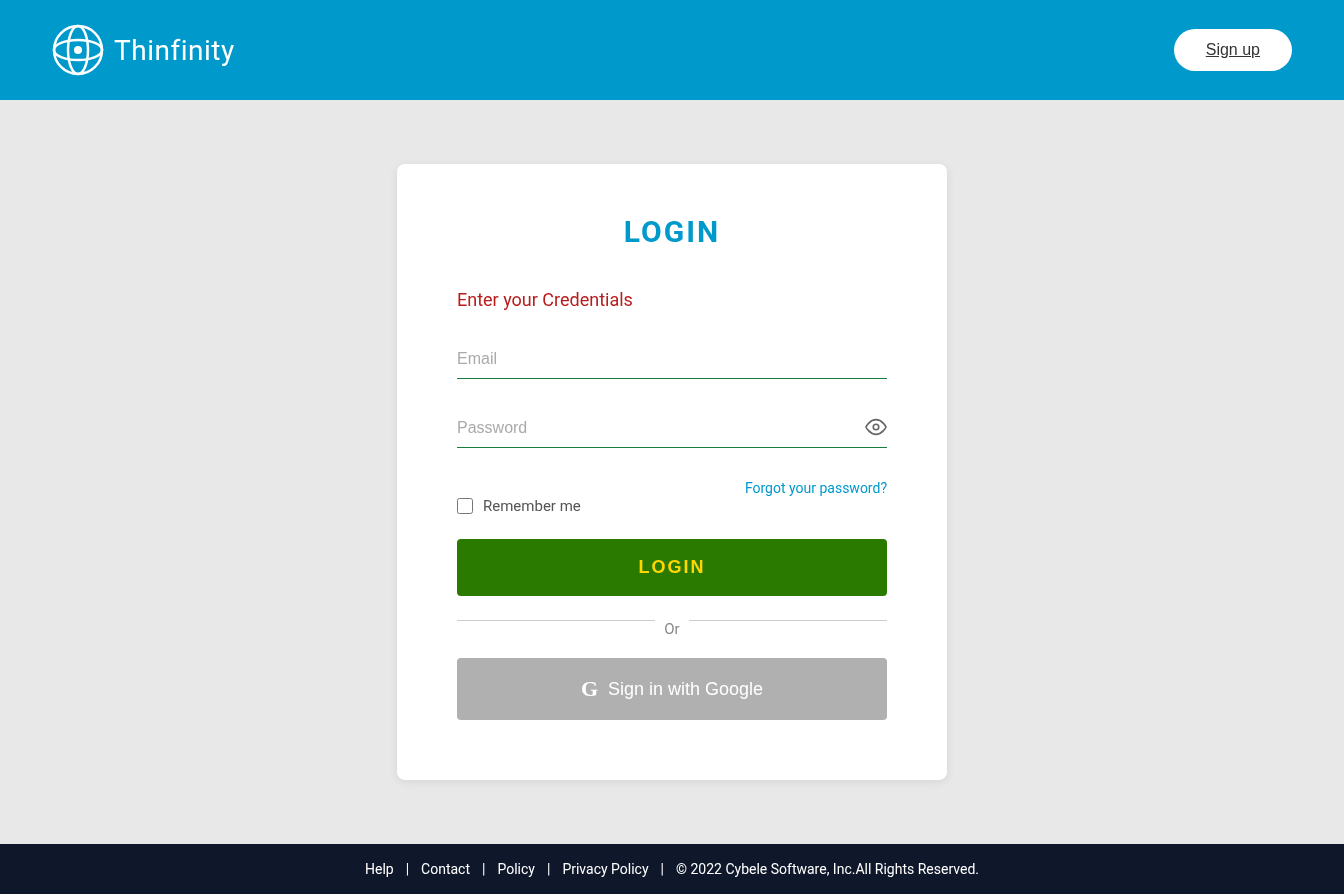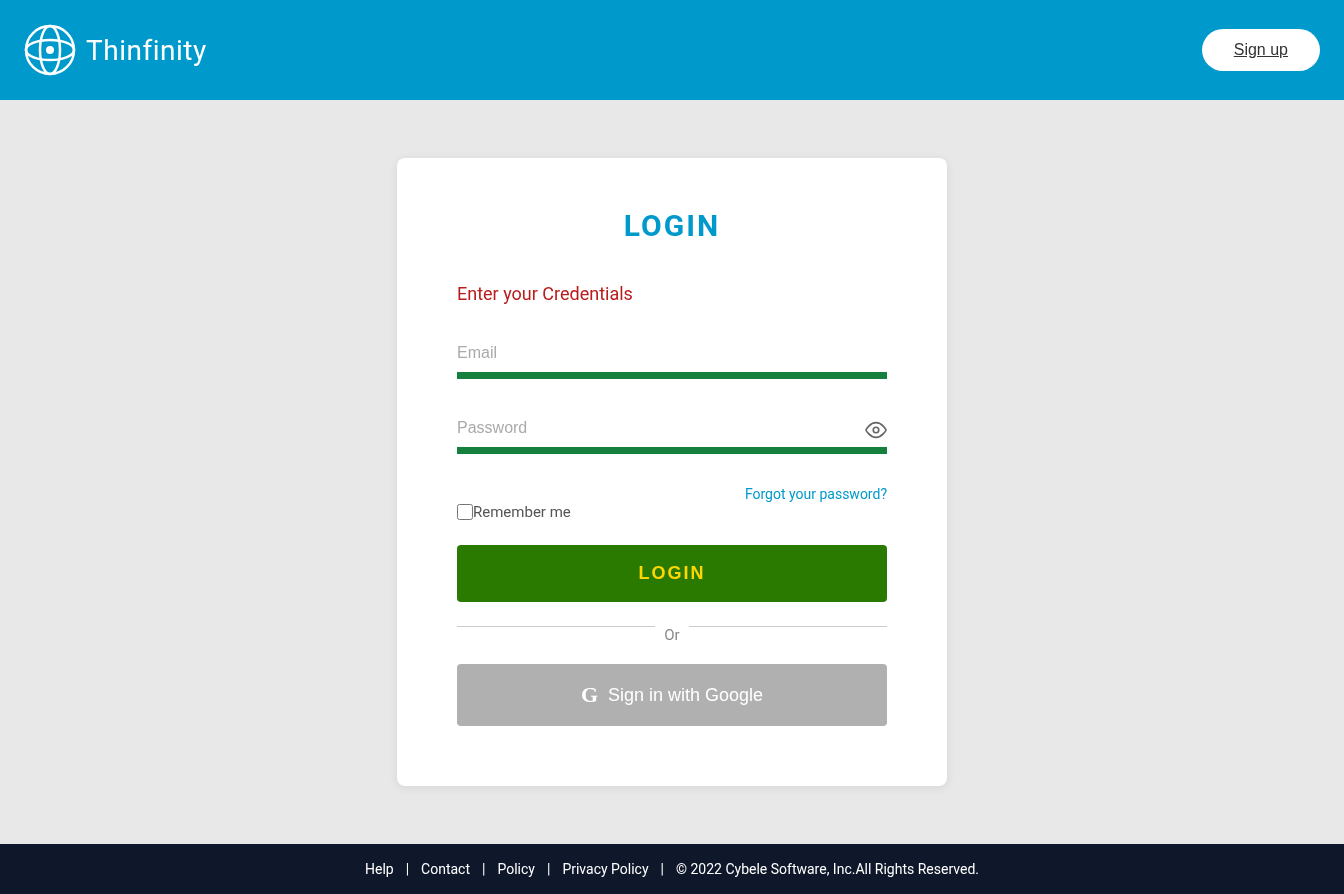--- a/index.html
+++ b/index.html
@@ -11,21 +11,21 @@
       flex-direction: column;
     }
 
     
     .header {
       background: #0099cc;
       height: 100px;
       display: flex;
       align-items: center;
       justify-content: space-between;
-      padding: 0 24px;
+      padding: 0 52px;
       flex-shrink: 0;
     }
     .logo-container {
       display: flex;
       align-items: center;
       gap: 10px;
     }
     .logo-icon {
       width: 52px;
       height: 52px;
@@ -81,21 +81,21 @@
       margin-bottom: 30px;
       display: block;
     }
     .input-group {
       position: relative;
       margin-bottom: 30px;
     }
     .input-field {
       width: 100%;
       border: none;
-      border-bottom: 7px solid #15803d;
+      border-bottom: 1px solid #15803d;
       padding: 10px 40px 10px 0;
       font-size: 16px;
       color: #4d7c0f;
       outline: none;
       background: transparent;
     }
     .input-field::placeholder {
       color: #aaa;
     }
     .eye-icon {
@@ -112,21 +112,21 @@
     }
     .forgot-link {
       color: #0099cc;
       font-size: 14px;
       text-decoration: none;
       cursor: pointer;
     }
     .remember-row {
       display: flex;
       align-items: center;
-      gap: 0;
+      gap: 10px;
       margin-bottom: 24px;
     }
     .remember-checkbox {
       width: 16px;
       height: 16px;
       cursor: pointer;
     }
     .remember-label {
       font-size: 15px;
       color: #555;

